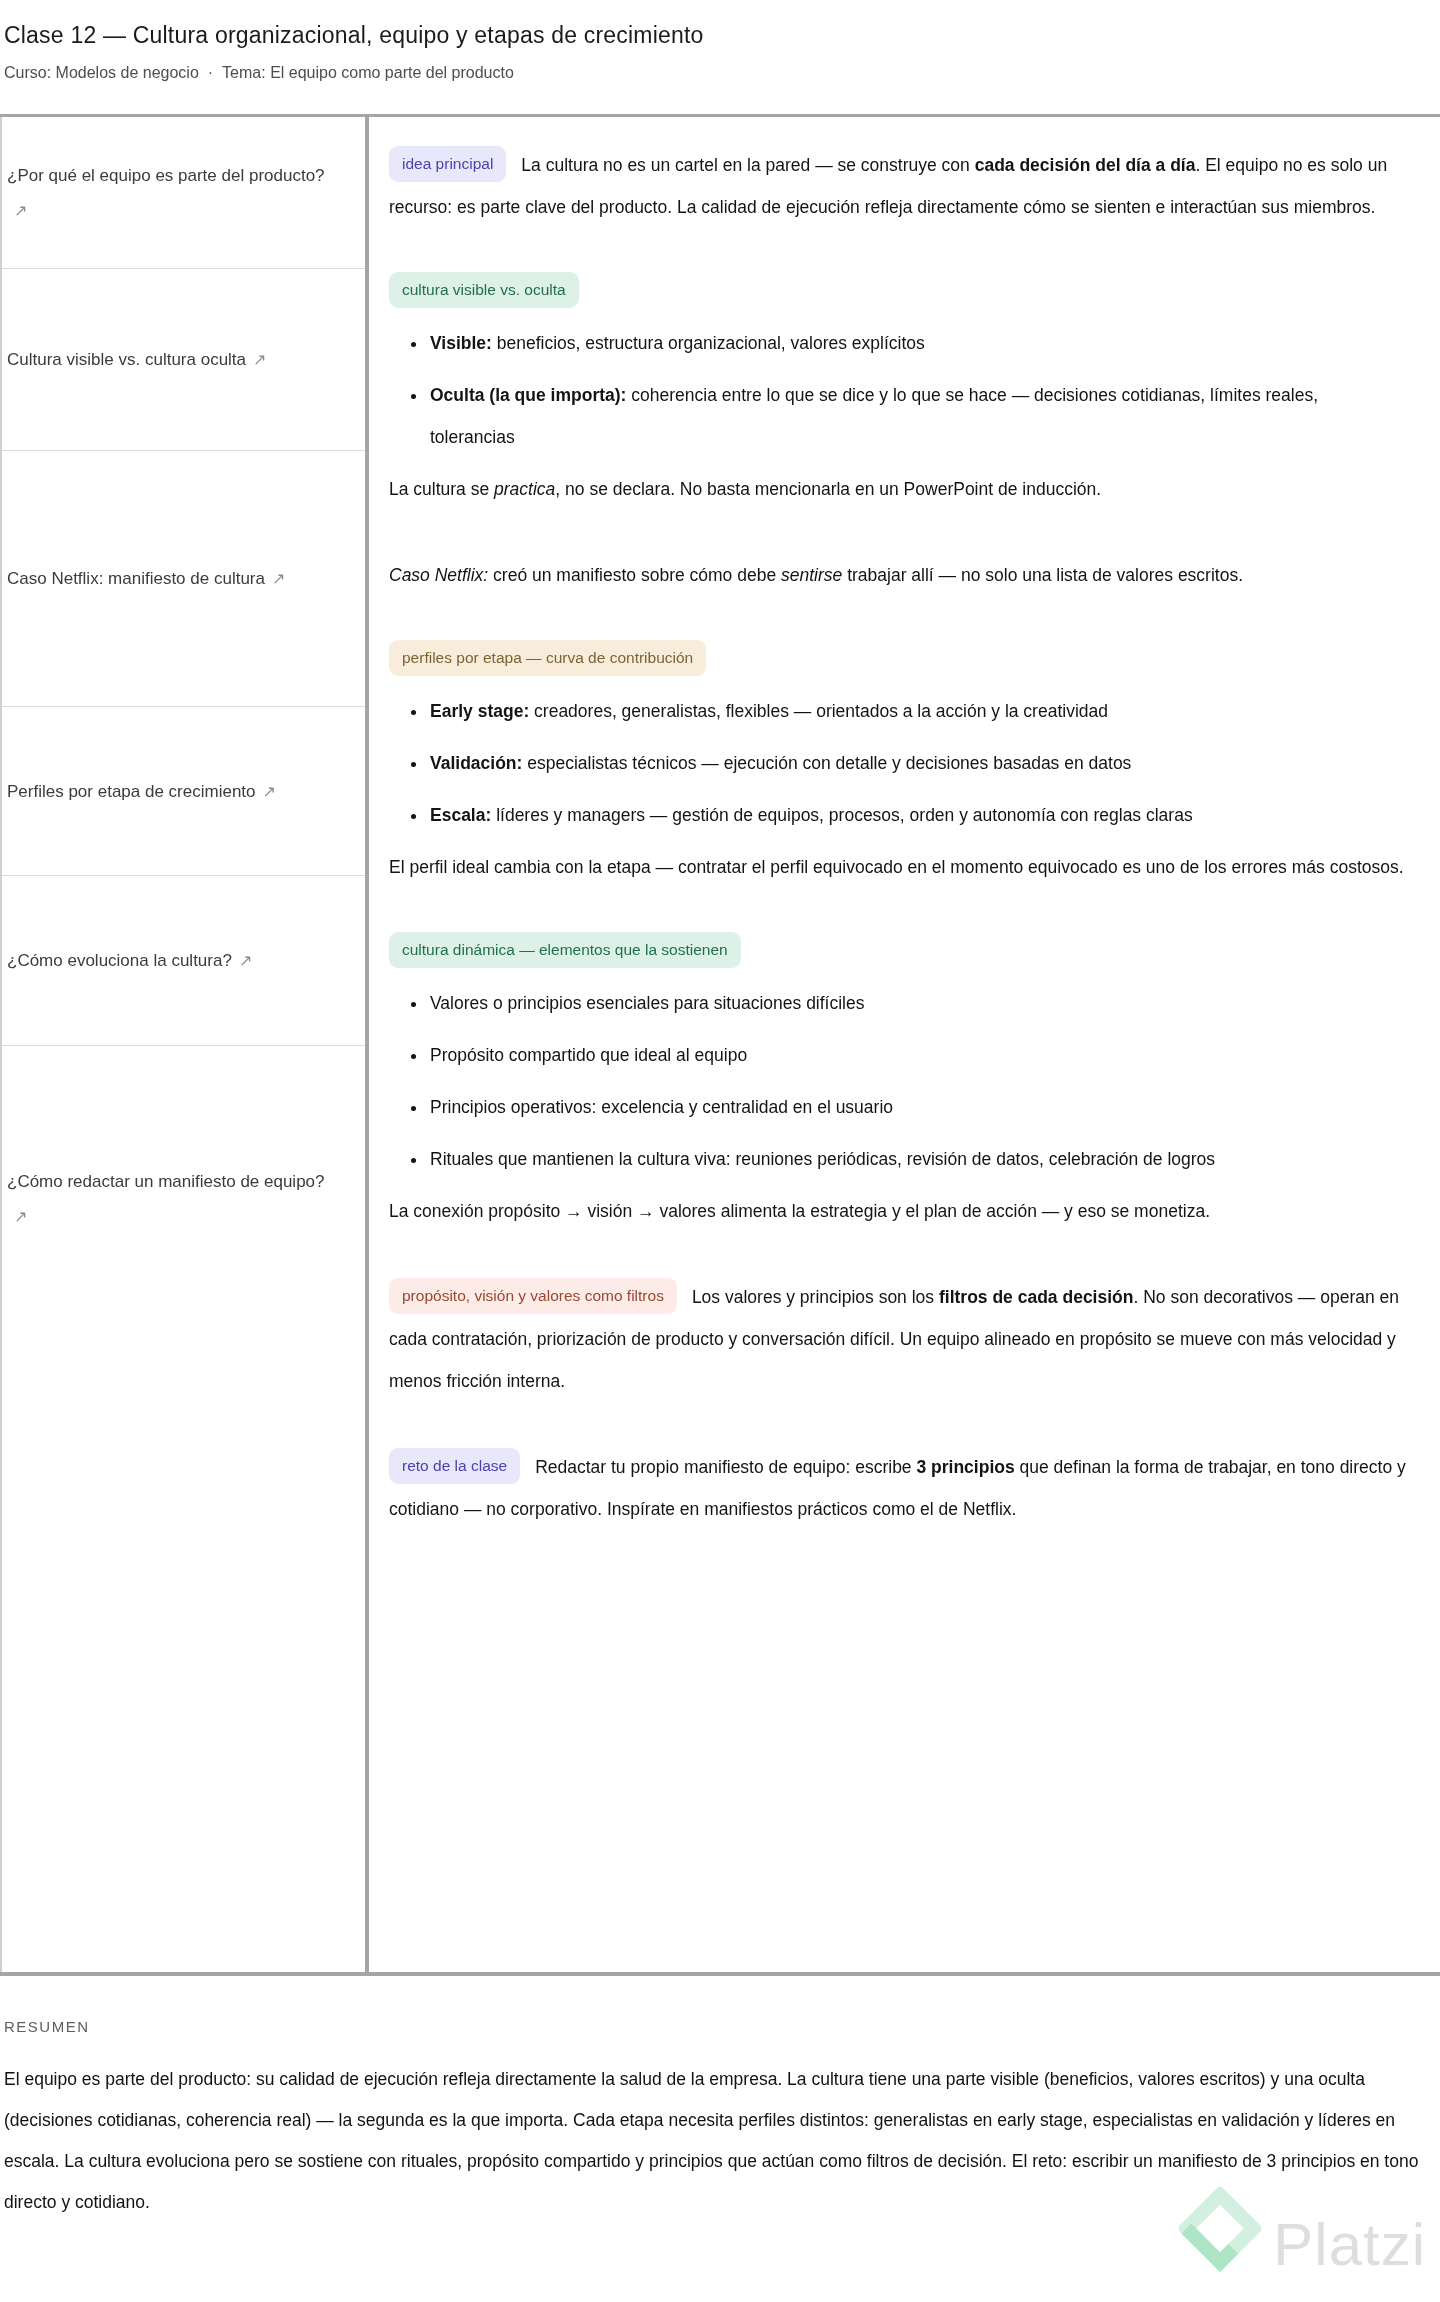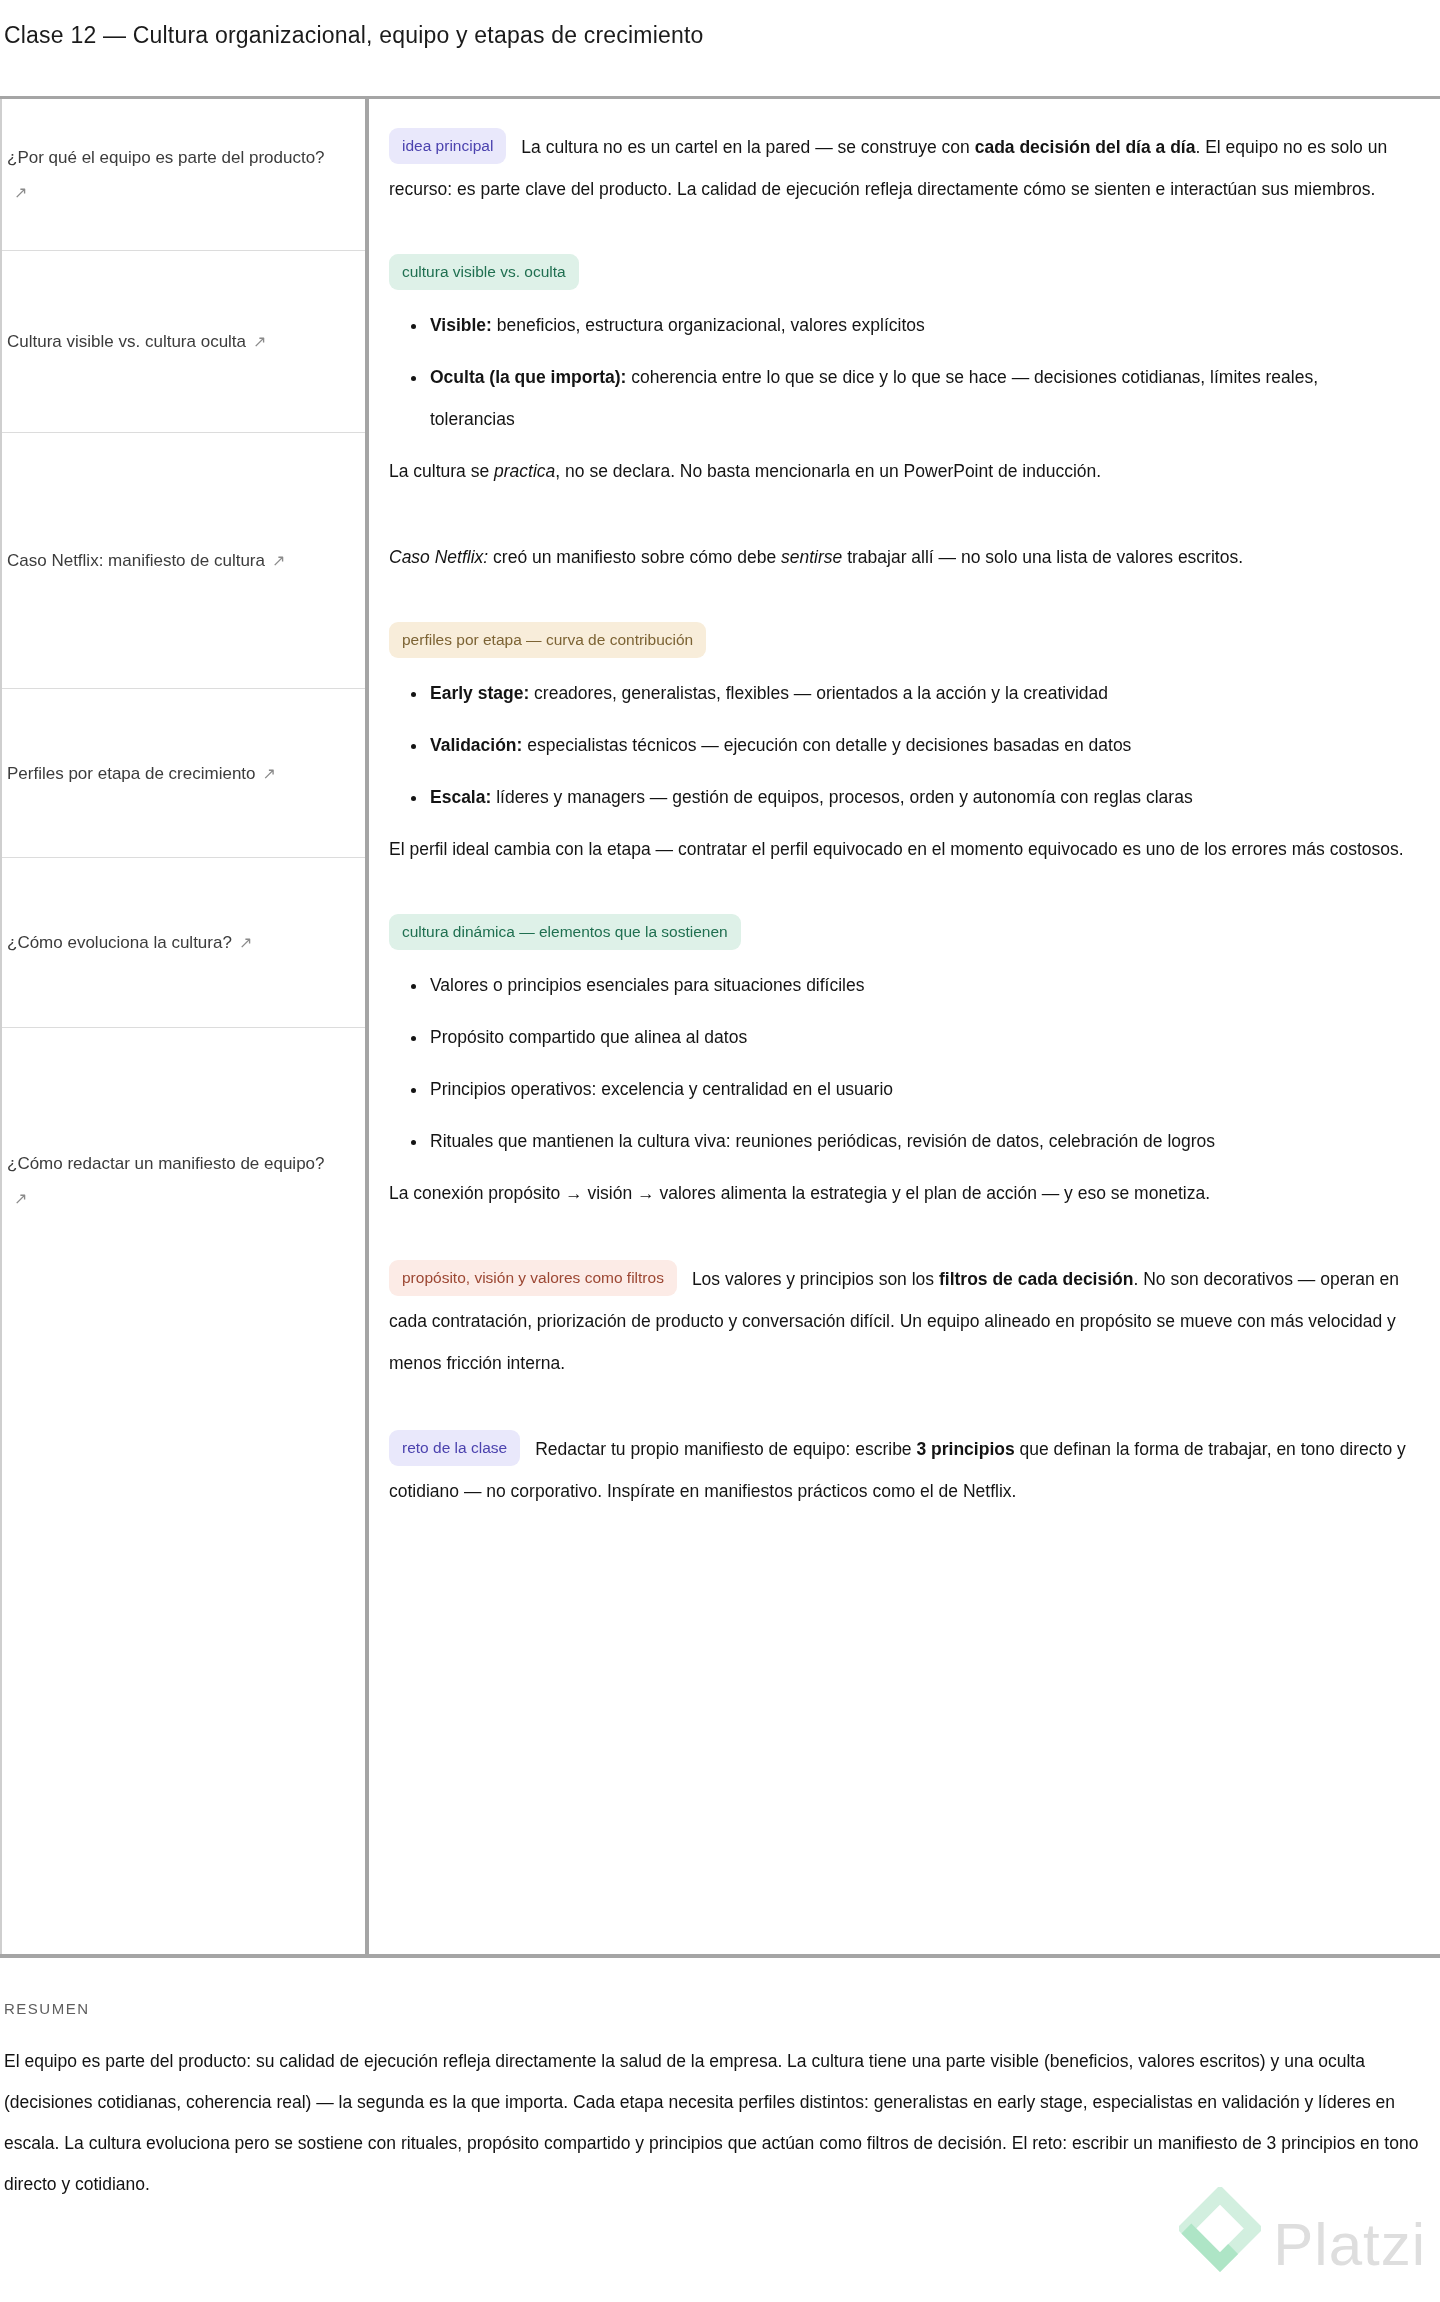--- a/index.html
+++ b/index.html
@@ -49,20 +49,23 @@
   .summary-text{font-size:17.5px;line-height:41px;margin:0;color:#121212;}
   
   .watermark{position:absolute;right:14px;bottom:23px;display:flex;align-items:flex-end;gap:12px;z-index:0;}
   .watermark-text{font-size:60px;color:#dedede;letter-spacing:1px;}
 </style>
 </head>
 <body>
 
 <div class="header">
   <h1 class="page-title">Clase 12 — Cultura organizacional, equipo y etapas de crecimiento</h1>
+  <div class="subtitle">
+    <span>Curso: Modelos de negocio</span><span class="dot">·</span><span>Tema: El equipo como parte del producto</span>
+  </div>
 </div>
 
 <div class="toprule"></div>
 
 <div class="layout">
   <nav class="sidebar">
       <div class="side-item">
         <span class="side-label">¿Por qué el equipo es parte del producto?<span class="arrow">↗</span></span>
       </div>
       <div class="side-item">
@@ -89,21 +92,21 @@
           <li><b>Oculta (la que importa):</b><span> coherencia entre lo que se dice y lo que se hace — decisiones cotidianas, límites reales, tolerancias</span></li>
         </ul><p class="para after"><span>La cultura se </span><i>practica</i><span>, no se declara. No basta mencionarla en un PowerPoint de inducción.</span></p></div>
       <p class="para"><i>Caso Netflix:</i><span> creó un manifiesto sobre cómo debe </span><i>sentirse</i><span> trabajar allí — no solo una lista de valores escritos.</span></p>
       <div class="section"><span class="badge" style="background: rgb(248, 237, 218); color: rgb(124, 99, 52);">perfiles por etapa — curva de contribución</span><ul>
           <li><b>Early stage:</b><span> creadores, generalistas, flexibles — orientados a la acción y la creatividad</span></li>
           <li><b>Validación:</b><span> especialistas técnicos — ejecución con detalle y decisiones basadas en datos</span></li>
           <li><b>Escala:</b><span> líderes y managers — gestión de equipos, procesos, orden y autonomía con reglas claras</span></li>
         </ul><p class="para after"><span>El perfil ideal cambia con la etapa — contratar el perfil equivocado en el momento equivocado es uno de los errores más costosos.</span></p></div>
       <div class="section"><span class="badge" style="background: rgb(222, 241, 232); color: rgb(31, 111, 80);">cultura dinámica — elementos que la sostienen</span><ul>
           <li><span>Valores o principios esenciales para situaciones difíciles</span></li>
-          <li><span>Propósito compartido que alinea al datos</span></li>
+          <li><span>Propósito compartido que ideal al equipo</span></li>
           <li><span>Principios operativos: excelencia y centralidad en el usuario</span></li>
           <li><span>Rituales que mantienen la cultura viva: reuniones periódicas, revisión de datos, celebración de logros</span></li>
         </ul><p class="para after"><span>La conexión propósito → visión → valores alimenta la estrategia y el plan de acción — y eso se monetiza.</span></p></div>
       <p class="para"><span class="badge" style="background: rgb(252, 235, 230); color: rgb(156, 71, 51);">propósito, visión y valores como filtros</span><span>Los valores y principios son los </span><b>filtros de cada decisión</b><span>. No son decorativos — operan en cada contratación, priorización de producto y conversación difícil. Un equipo alineado en propósito se mueve con más velocidad y menos fricción interna.</span></p>
       <p class="para"><span class="badge" style="background: rgb(233, 232, 251); color: rgb(75, 66, 174);">reto de la clase</span><span>Redactar tu propio manifiesto de equipo: escribe </span><b>3 principios</b><span> que definan la forma de trabajar, en tono directo y cotidiano — no corporativo. Inspírate en manifiestos prácticos como el de Netflix.</span></p>
     </main>
 </div>
 
 <div class="summary">
   <h2 class="summary-heading">RESUMEN</h2>

